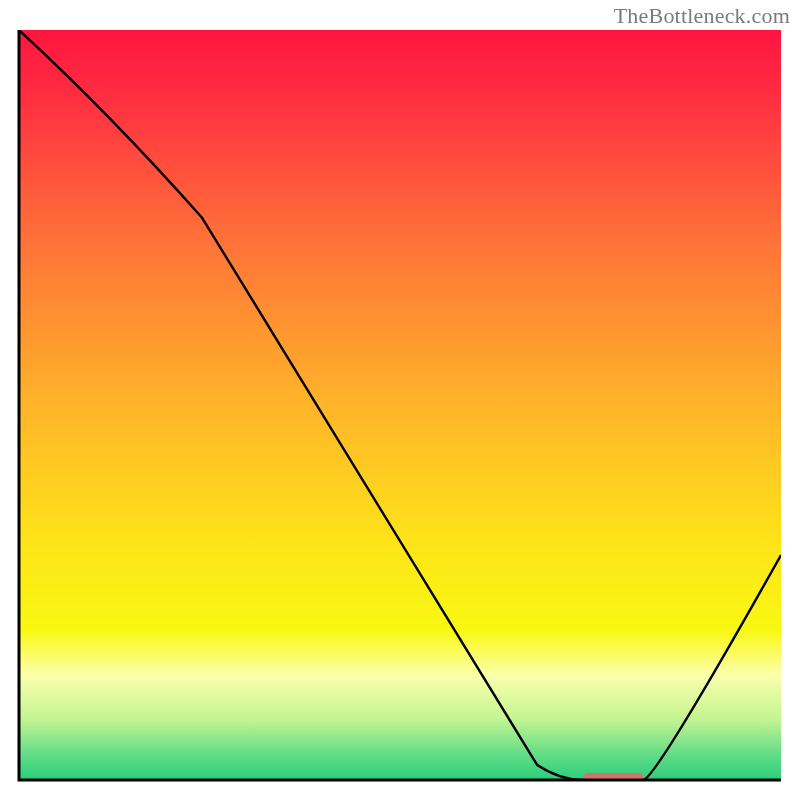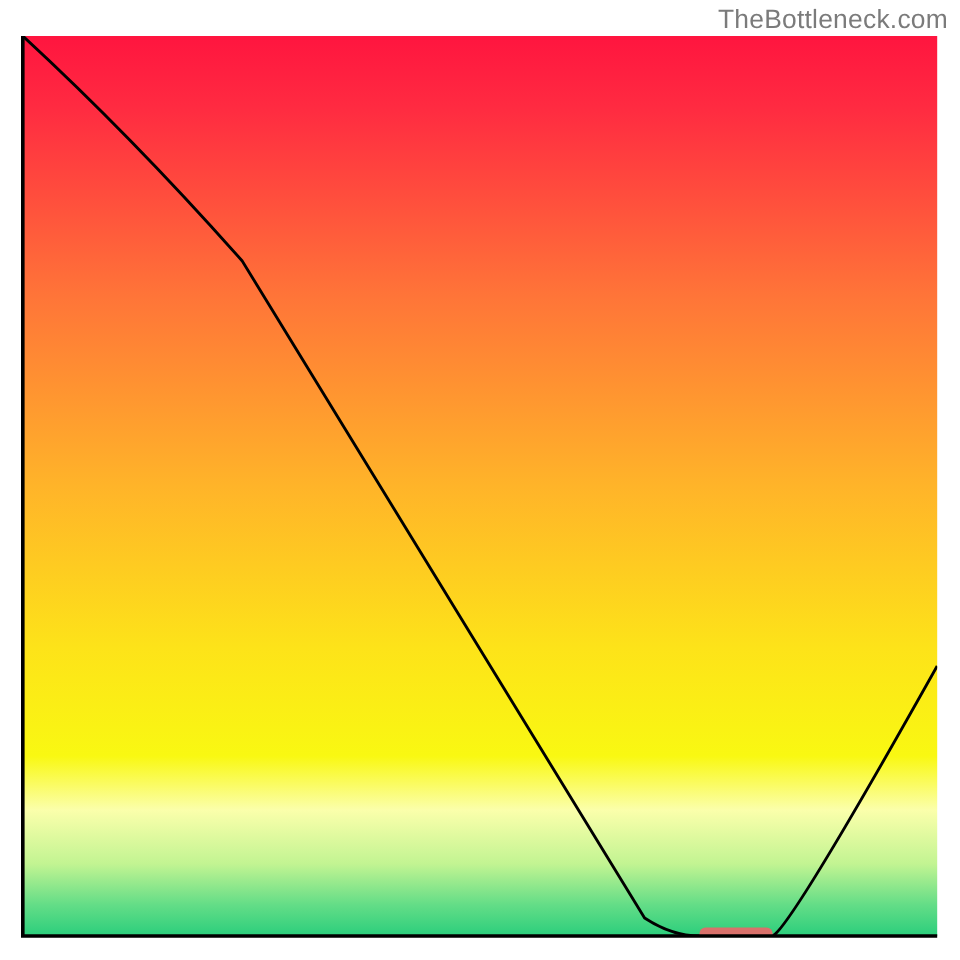--- a/index.html
+++ b/index.html
@@ -8,20 +8,21 @@
     width: 800px;
     height: 800px;
     overflow: hidden;
     background: #ffffff;
     font-family: Arial, Helvetica, sans-serif;
   }
   .stage {
     position: relative;
     width: 800px;
     height: 800px;
+    font-family: Liberation Serif, serif;
   }
   .watermark {
     position: absolute;
     top: 3px;
     right: 10px;
     color: #7b7b7b;
     font-size: 22px;
     font-weight: 500;
     letter-spacing: 0.2px;
     z-index: 3;

